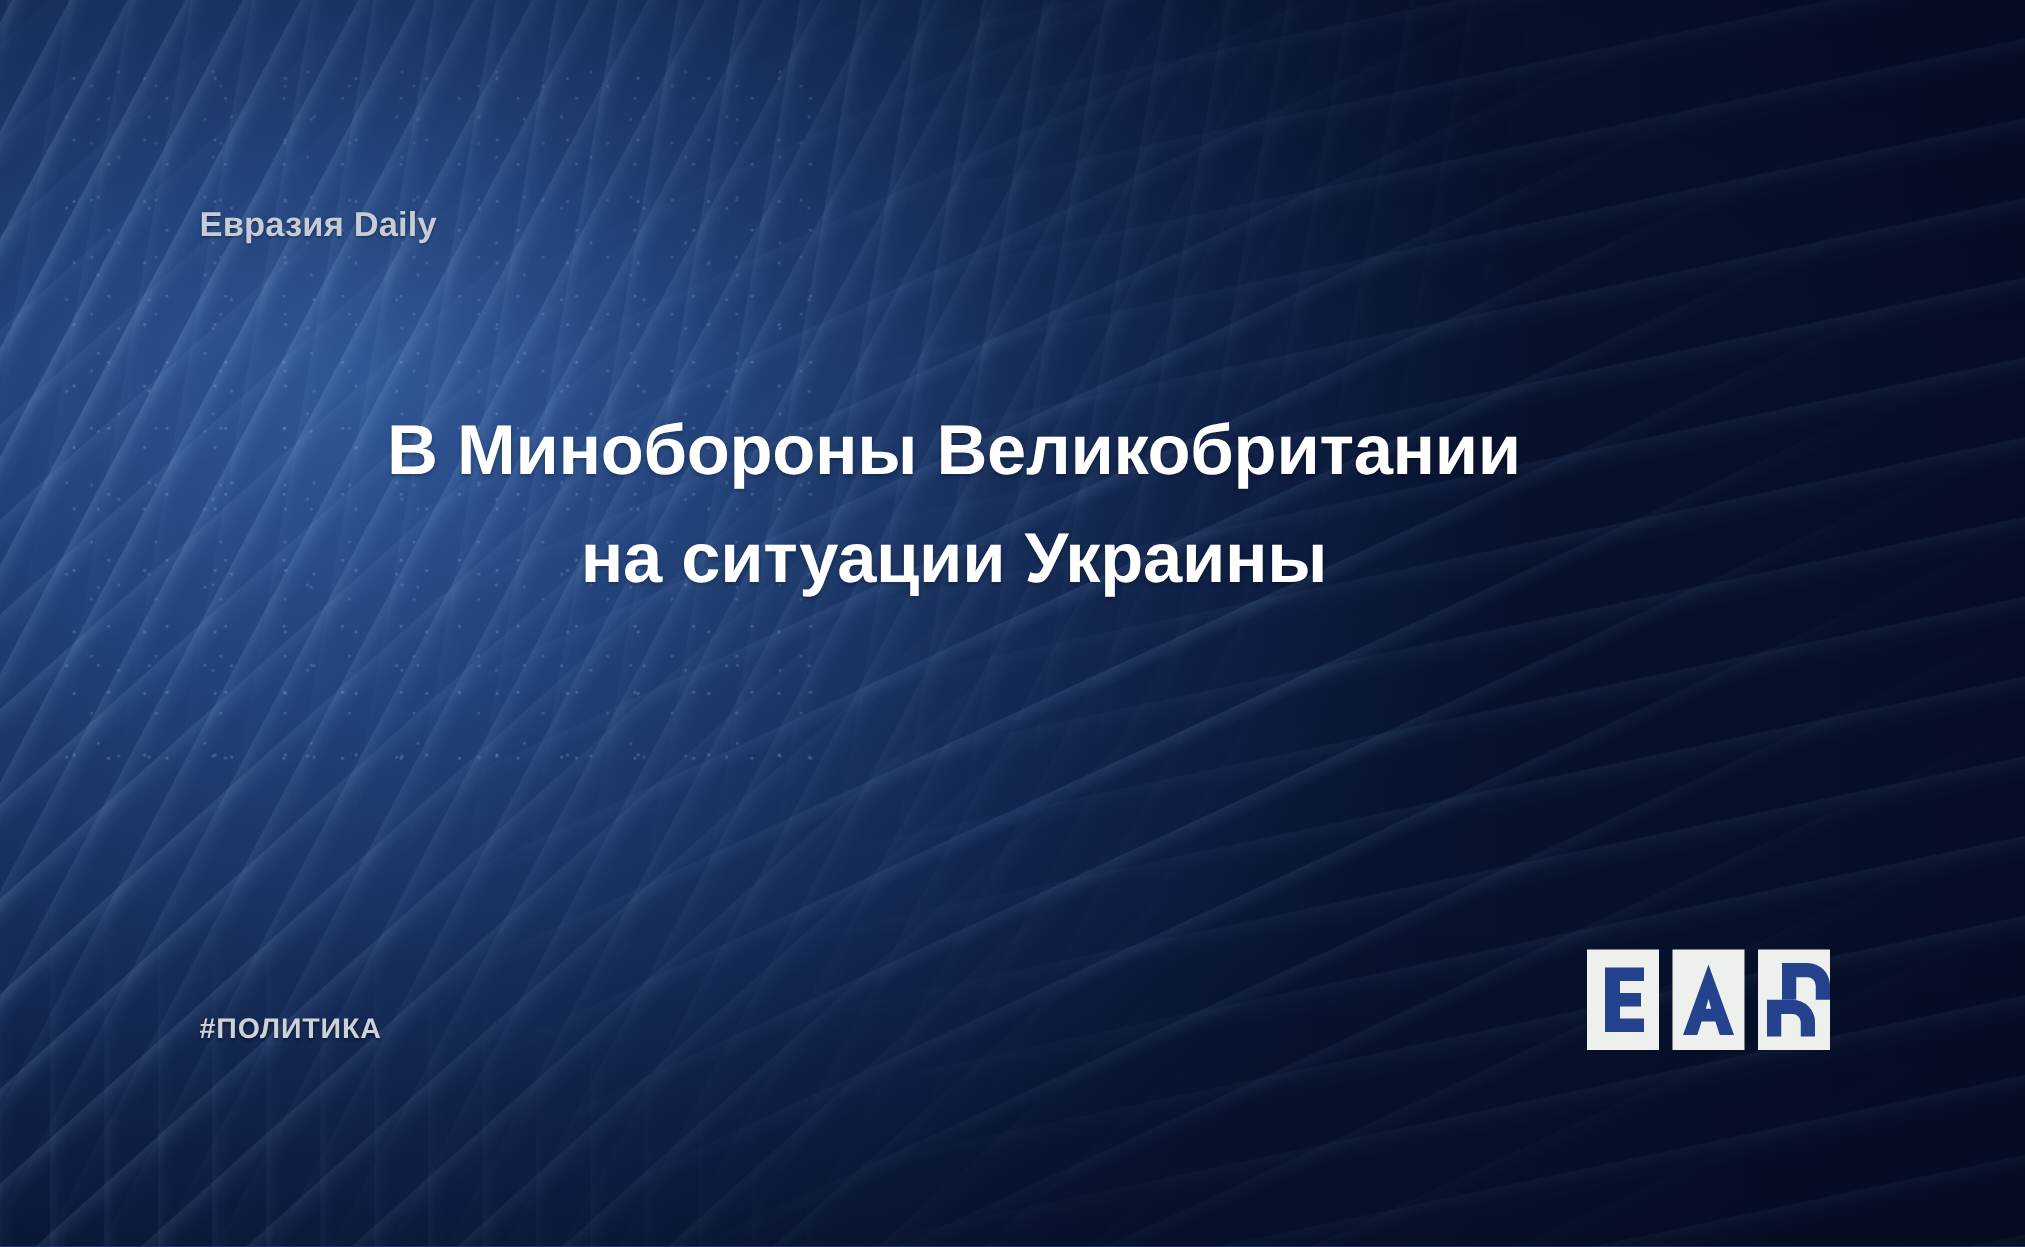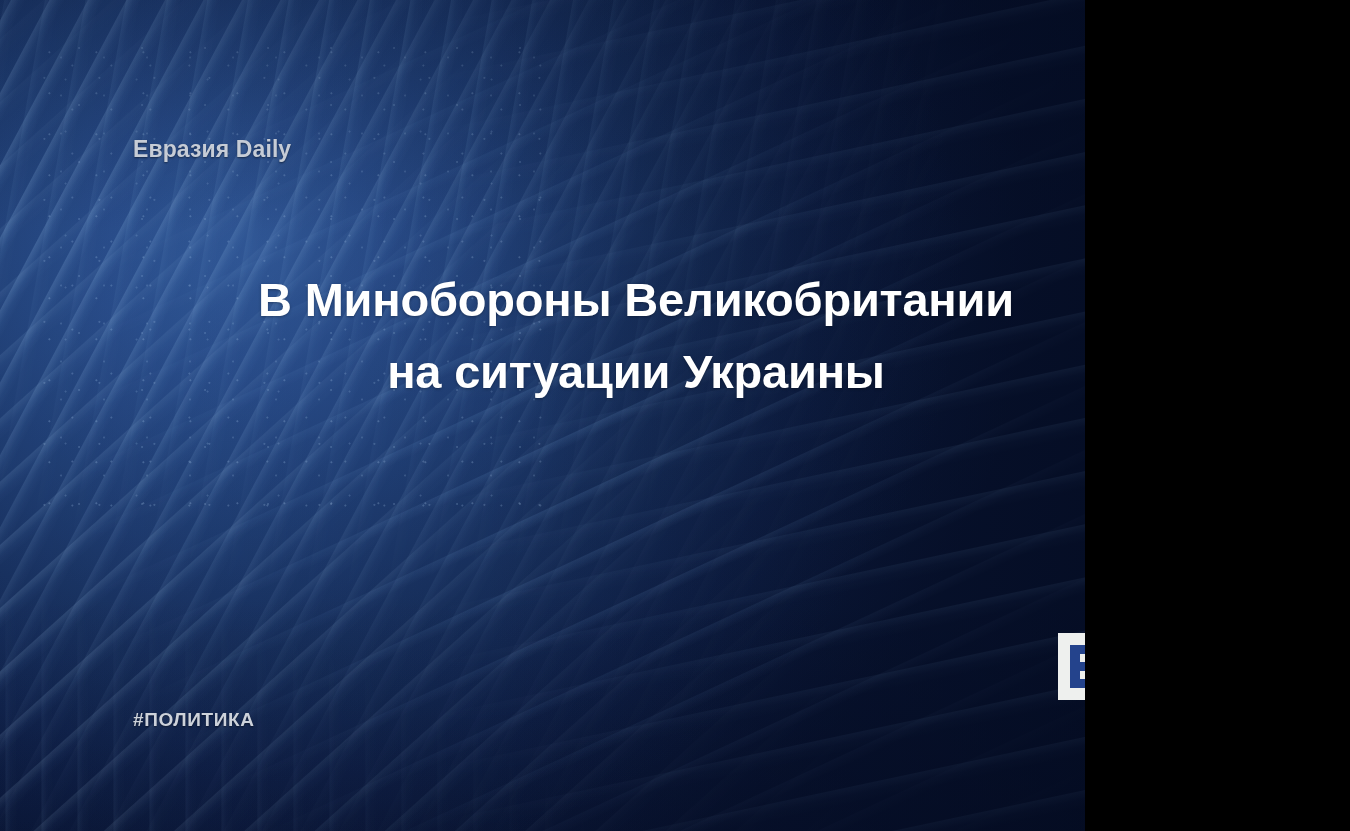--- a/index.html
+++ b/index.html
@@ -2,21 +2,21 @@
 <html><head>
 <meta charset="utf-8">
 <style>
   html, body {
     margin: 0;
     padding: 0;
     background: #000;
   }
   #card {
     position: relative;
-    width: 1085px;
+    width: 1350px;
     height: 831px;
     overflow: hidden;
     font-family: "Liberation Sans", sans-serif;
     background: #1d4ed8;
   }
 
   
   .bg-base {
     position: absolute;
     inset: 0;
@@ -158,21 +158,20 @@
   .tag {
     position: absolute;
     left: 133px;
     top: 676px;
     font-size: 19px;
     font-weight: bold;
     letter-spacing: 0.6px;
     color: #cdd2da;
     white-space: nowrap;
     text-shadow: 0 1px 2px rgba(0,0,0,0.45);
-    margin-top: 33px;
   }
 
   
   .ead {
     position: absolute;
     left: 1058px;
     top: 633px;
     display: flex;
     gap: 9px;
   }

